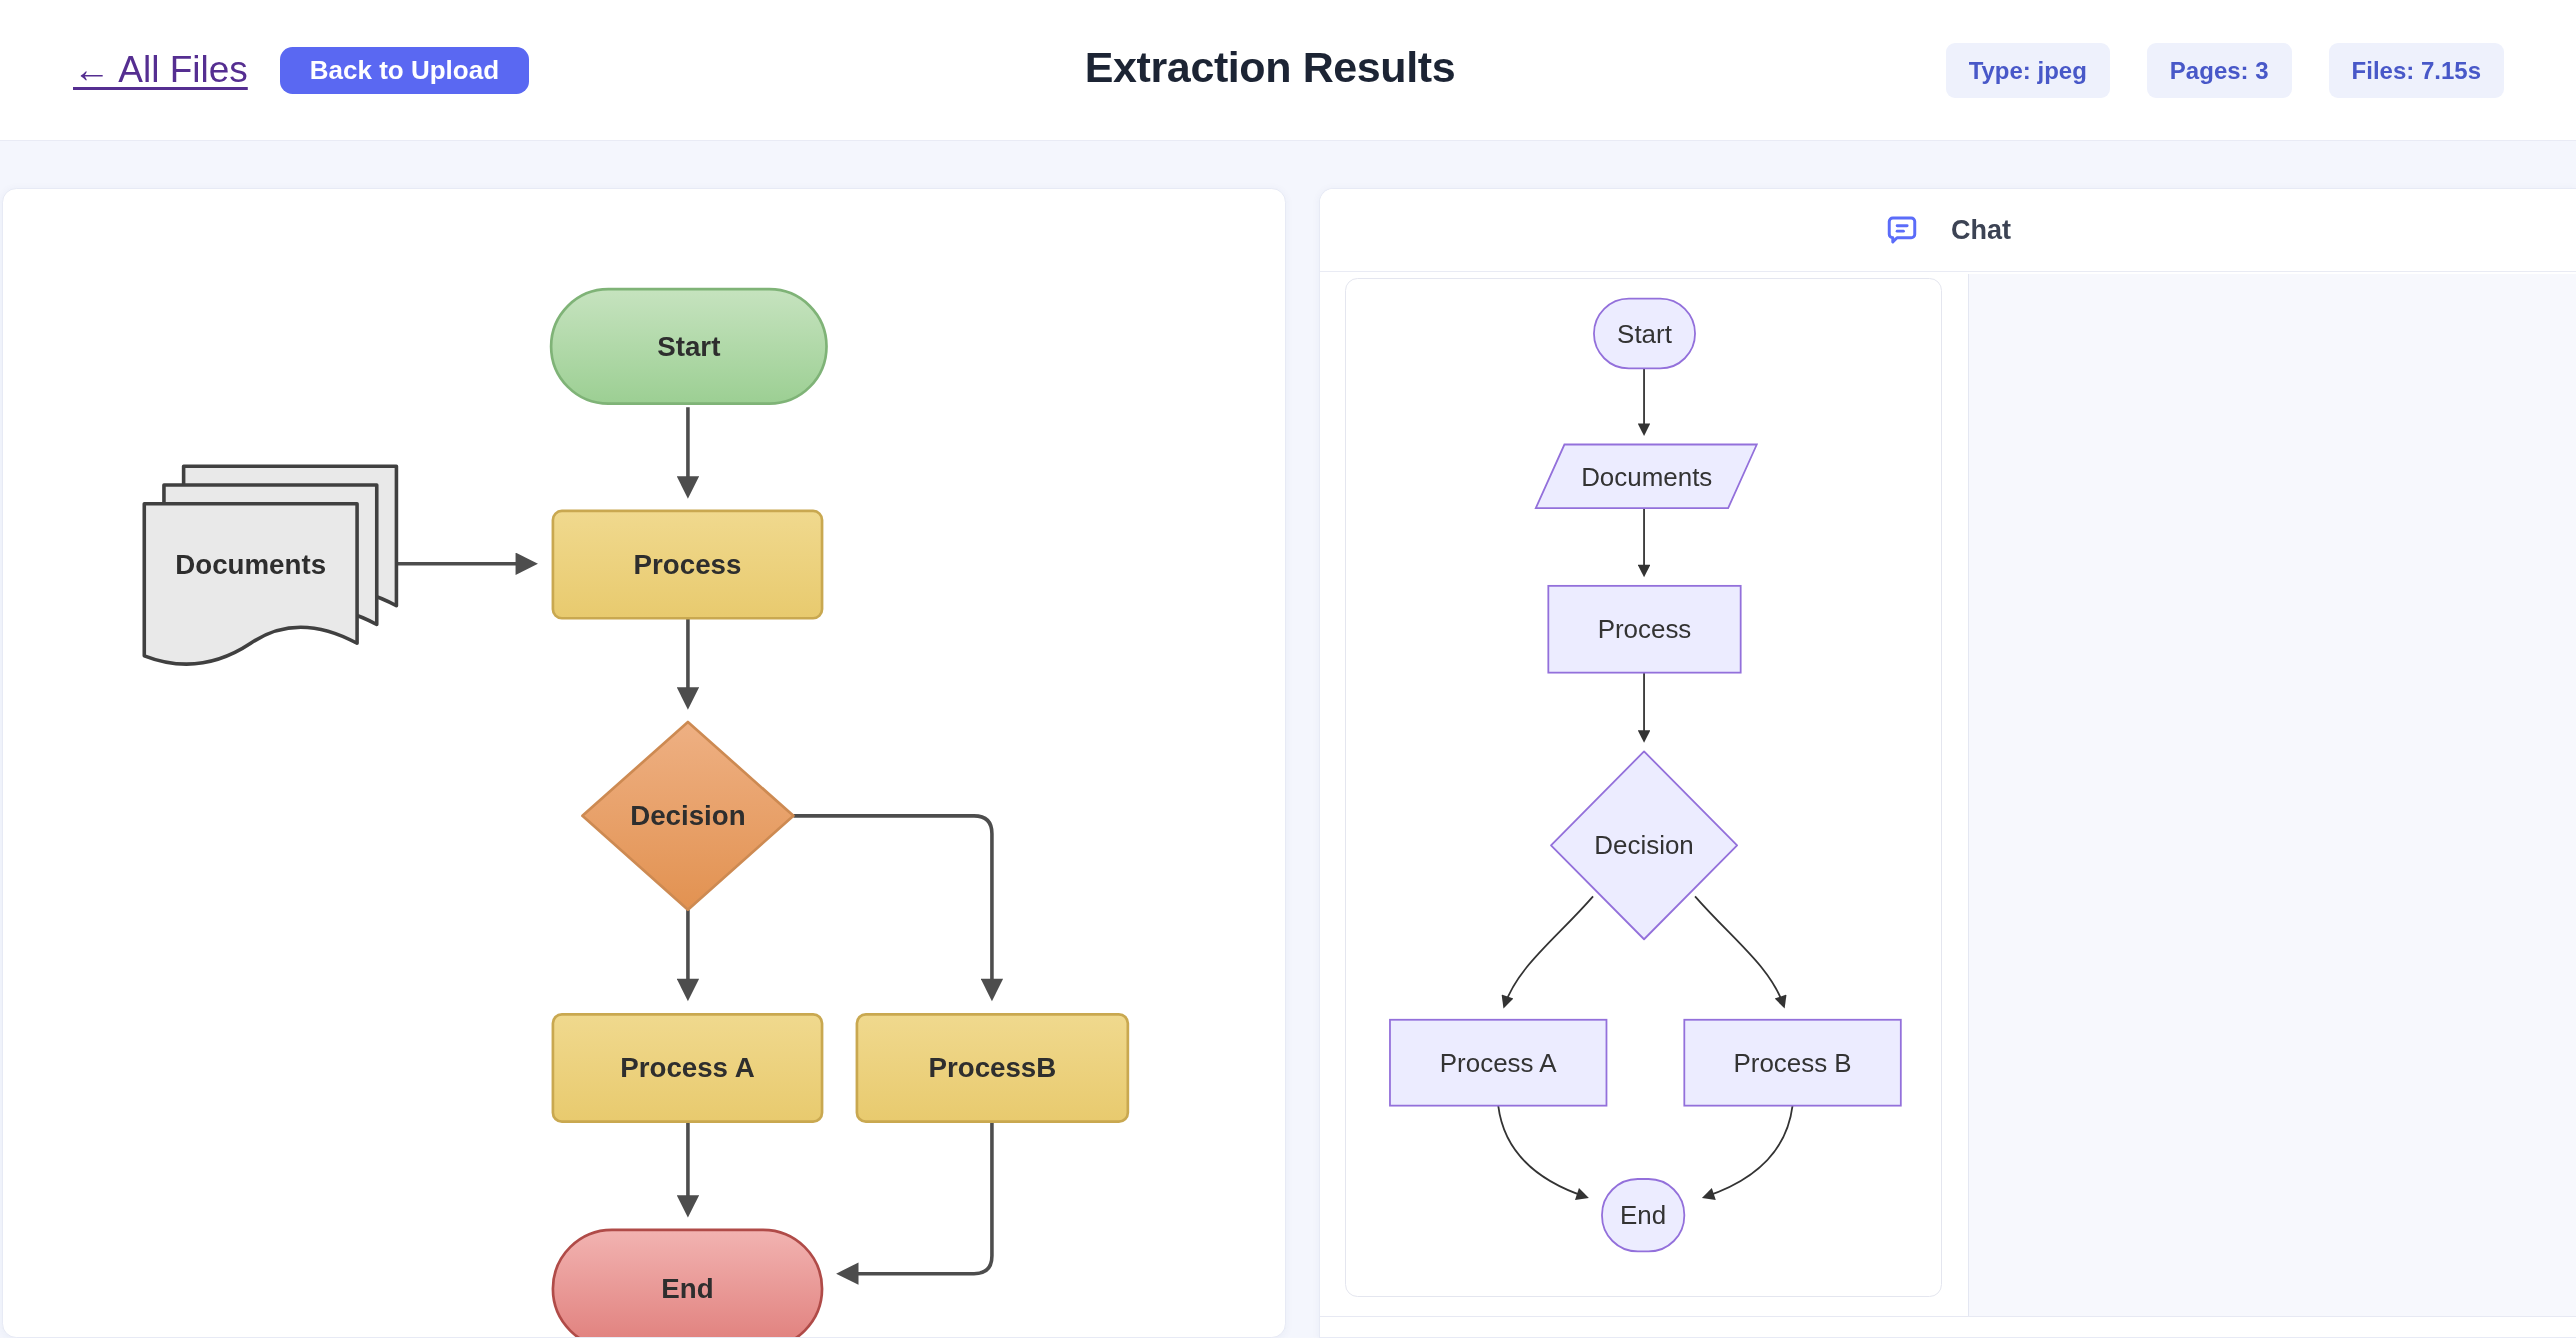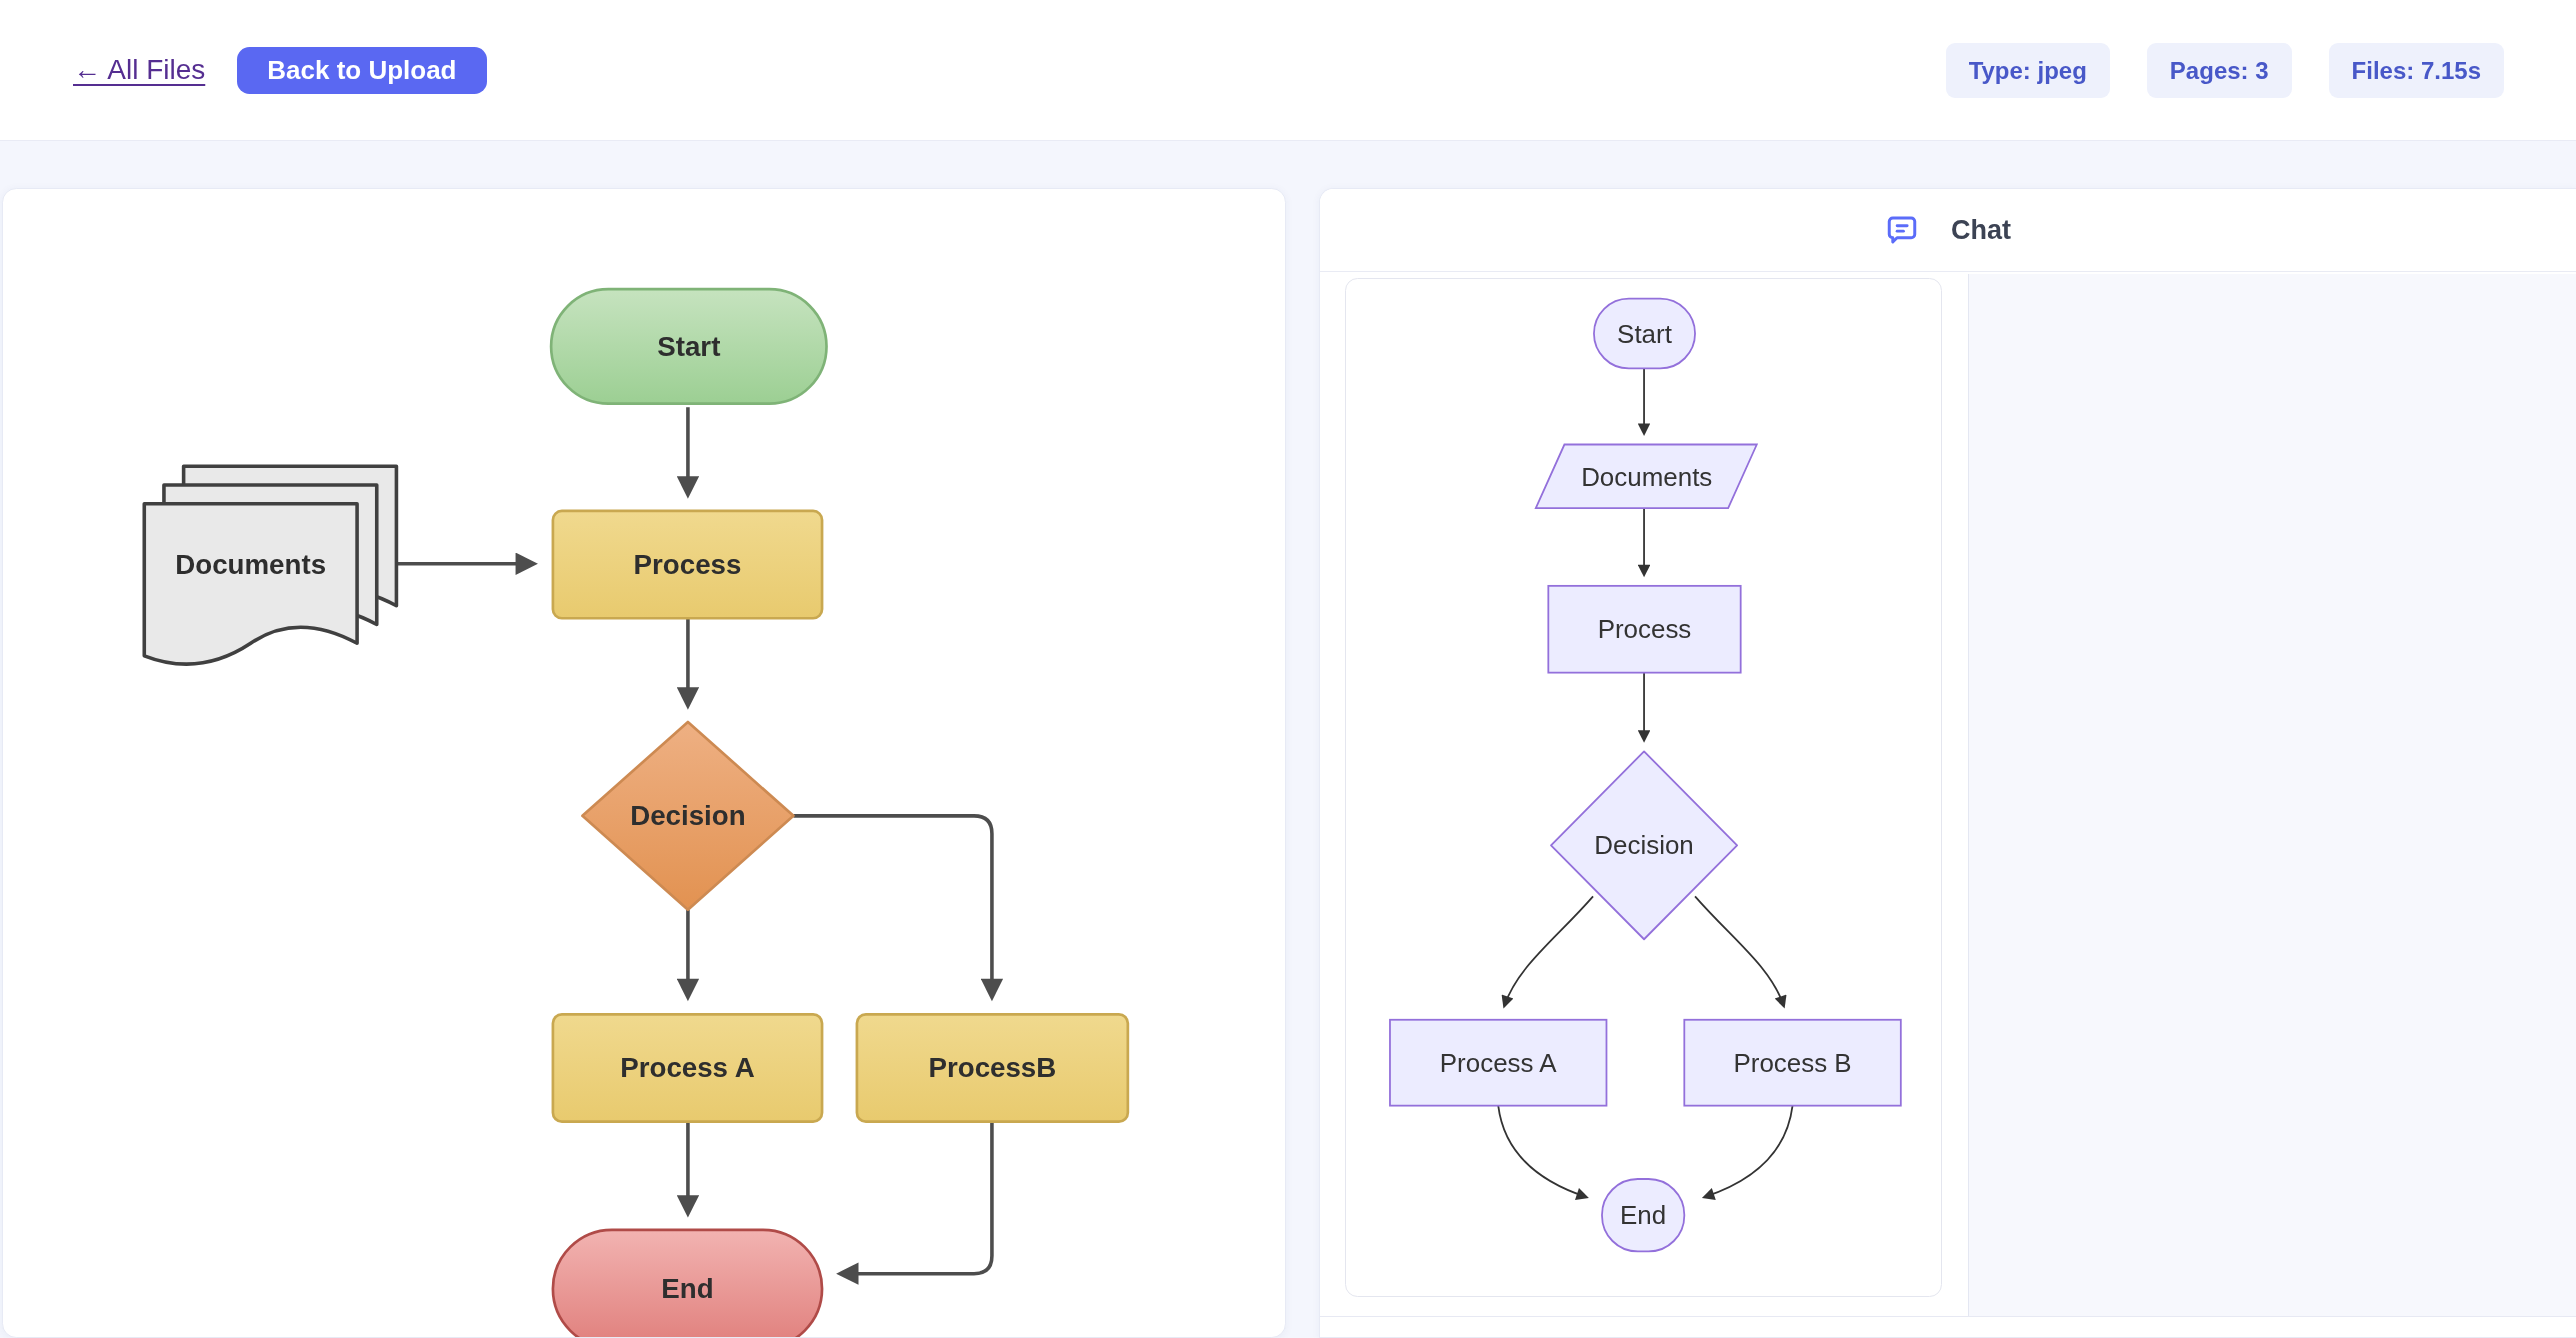--- a/index.html
+++ b/index.html
@@ -5,21 +5,21 @@
   * { margin:0; padding:0; box-sizing:border-box; }
   html,body { width:2576px; height:1338px; overflow:hidden; }
   body { font-family:"Liberation Sans", sans-serif; background:#f4f6fd; position:relative; }
 
   .app { position:absolute; inset:0; }
 
   
   .topbar { position:absolute; left:0; top:0; width:2576px; height:141px;
             background:#ffffff; border-bottom:1.8px solid #e9ebf5;
             display:flex; align-items:center; }
-  .back-link { margin-left:73px; font-size:28px; color:#552e91; text-decoration:underline;
+  .back-link { margin-left:73px; font-size:37px; color:#552e91; text-decoration:underline;
                text-underline-offset:5.4px; cursor:pointer; white-space:nowrap; }
   .back-btn { margin-left:32px; background:#5a68f2; color:#ffffff; border:none; border-radius:12.5px;
               font-family:inherit; font-size:26px; font-weight:700; padding:8px 30px; cursor:pointer; }
   .page-title { position:absolute; left:1270px; transform:translateX(-50%); top:50%; margin-top:-27px;
                 font-size:43px; font-weight:800; color:#1c2434; letter-spacing:-0.4px; white-space:nowrap; }
   .badges { position:absolute; right:72px; top:0; height:141px; display:flex; align-items:center; gap:37px; }
   .badge { background:#eef1fc; color:#4858c8; font-size:24px; font-weight:600;
            padding:13.4px 23px; border-radius:9px; white-space:nowrap; }
 
   
@@ -48,20 +48,21 @@
   svg text { font-family:"Liberation Sans", sans-serif; }
 </style>
 </head>
 <body>
 
 <div class="app">
 
   <div class="topbar">
     <a class="back-link">← All Files</a>
     <button class="back-btn">Back to Upload</button>
+    <div class="page-title">Extraction Results</div>
     <div class="badges">
       <span class="badge">Type: jpeg</span>
       <span class="badge">Pages: 3</span>
       <span class="badge">Files: 7.15s</span>
     </div>
   </div>
 
   <div class="left-card">
     <svg id="source-svg" width="1284" height="1150" viewBox="0 0 1436 1286">
         <defs>

